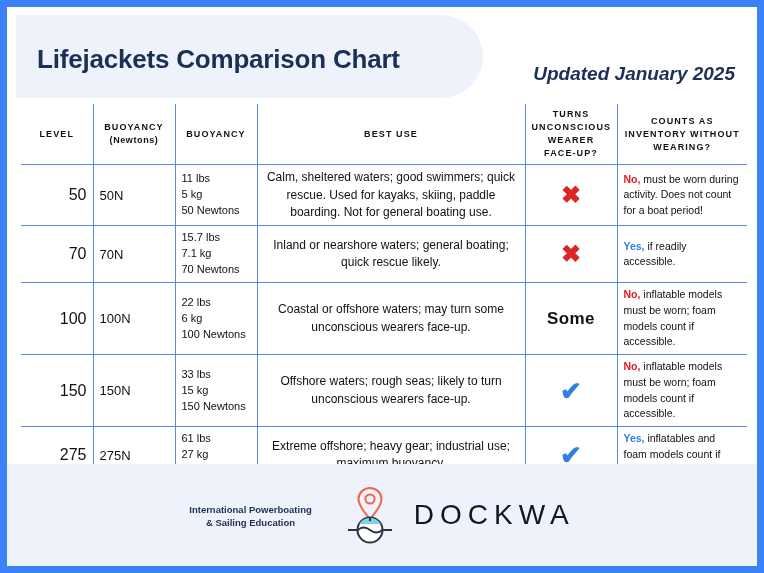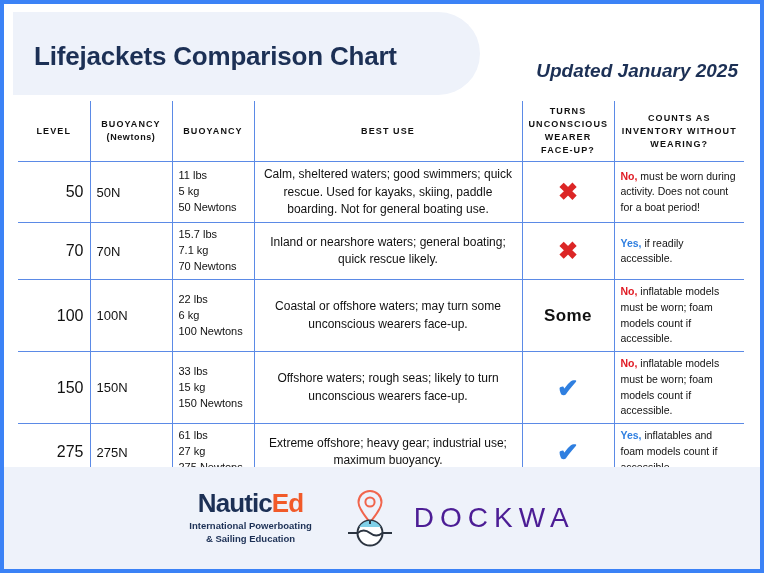--- a/index.html
+++ b/index.html
@@ -13,21 +13,21 @@
     font-family: "Liberation Sans", sans-serif;
     overflow: hidden;
   }
 
   
   .poster {
     position: relative;
     box-sizing: border-box;
     width: 764px;
     height: 573px;
-    border: 4px solid #3b82f6;
+    border: 7px solid #3b82f6;
     background: #ffffff;
     padding: 0;
   }
 
   
   .header {
     position: relative;
     height: 97px;
     background: #ffffff;
     box-sizing: border-box;
@@ -199,21 +199,21 @@
   }
 
   
   .dockwa {
     display: flex;
     align-items: center;
     gap: 10px;
   }
   .dockwa-word {
     font-size: 28px;
-    color: #4c1d95;
+    color: #0f172a;
     letter-spacing: 6px;
     font-weight: normal;
   }
 </style>
 </head>
 <body>
 
 <div class="poster">
 
   <div class="header">
@@ -308,23 +308,20 @@
             <td class="faceup col-faceup"><span class="mark-check">✔</span></td>
             <td class="inventory col-inventory"><span class="kw-yes">Yes,</span><span> inflatables and foam models count if accessible.</span></td>
           </tr>
         </tbody>
     </table>
   </div>
 
   <div class="footer">
 
     <div class="nauticed">
-      <div class="nauticed-word">
-        <span class="ne-nautic">Nautic</span><span class="ne-ed">Ed</span>
-      </div>
       <div class="nauticed-tag">
         <div>International Powerboating</div>
         <div>&amp; Sailing Education</div>
       </div>
     </div>
 
     <div class="dockwa">
       <span>
         <svg width="58" height="62" viewBox="0 0 58 62" aria-hidden="true">
 

